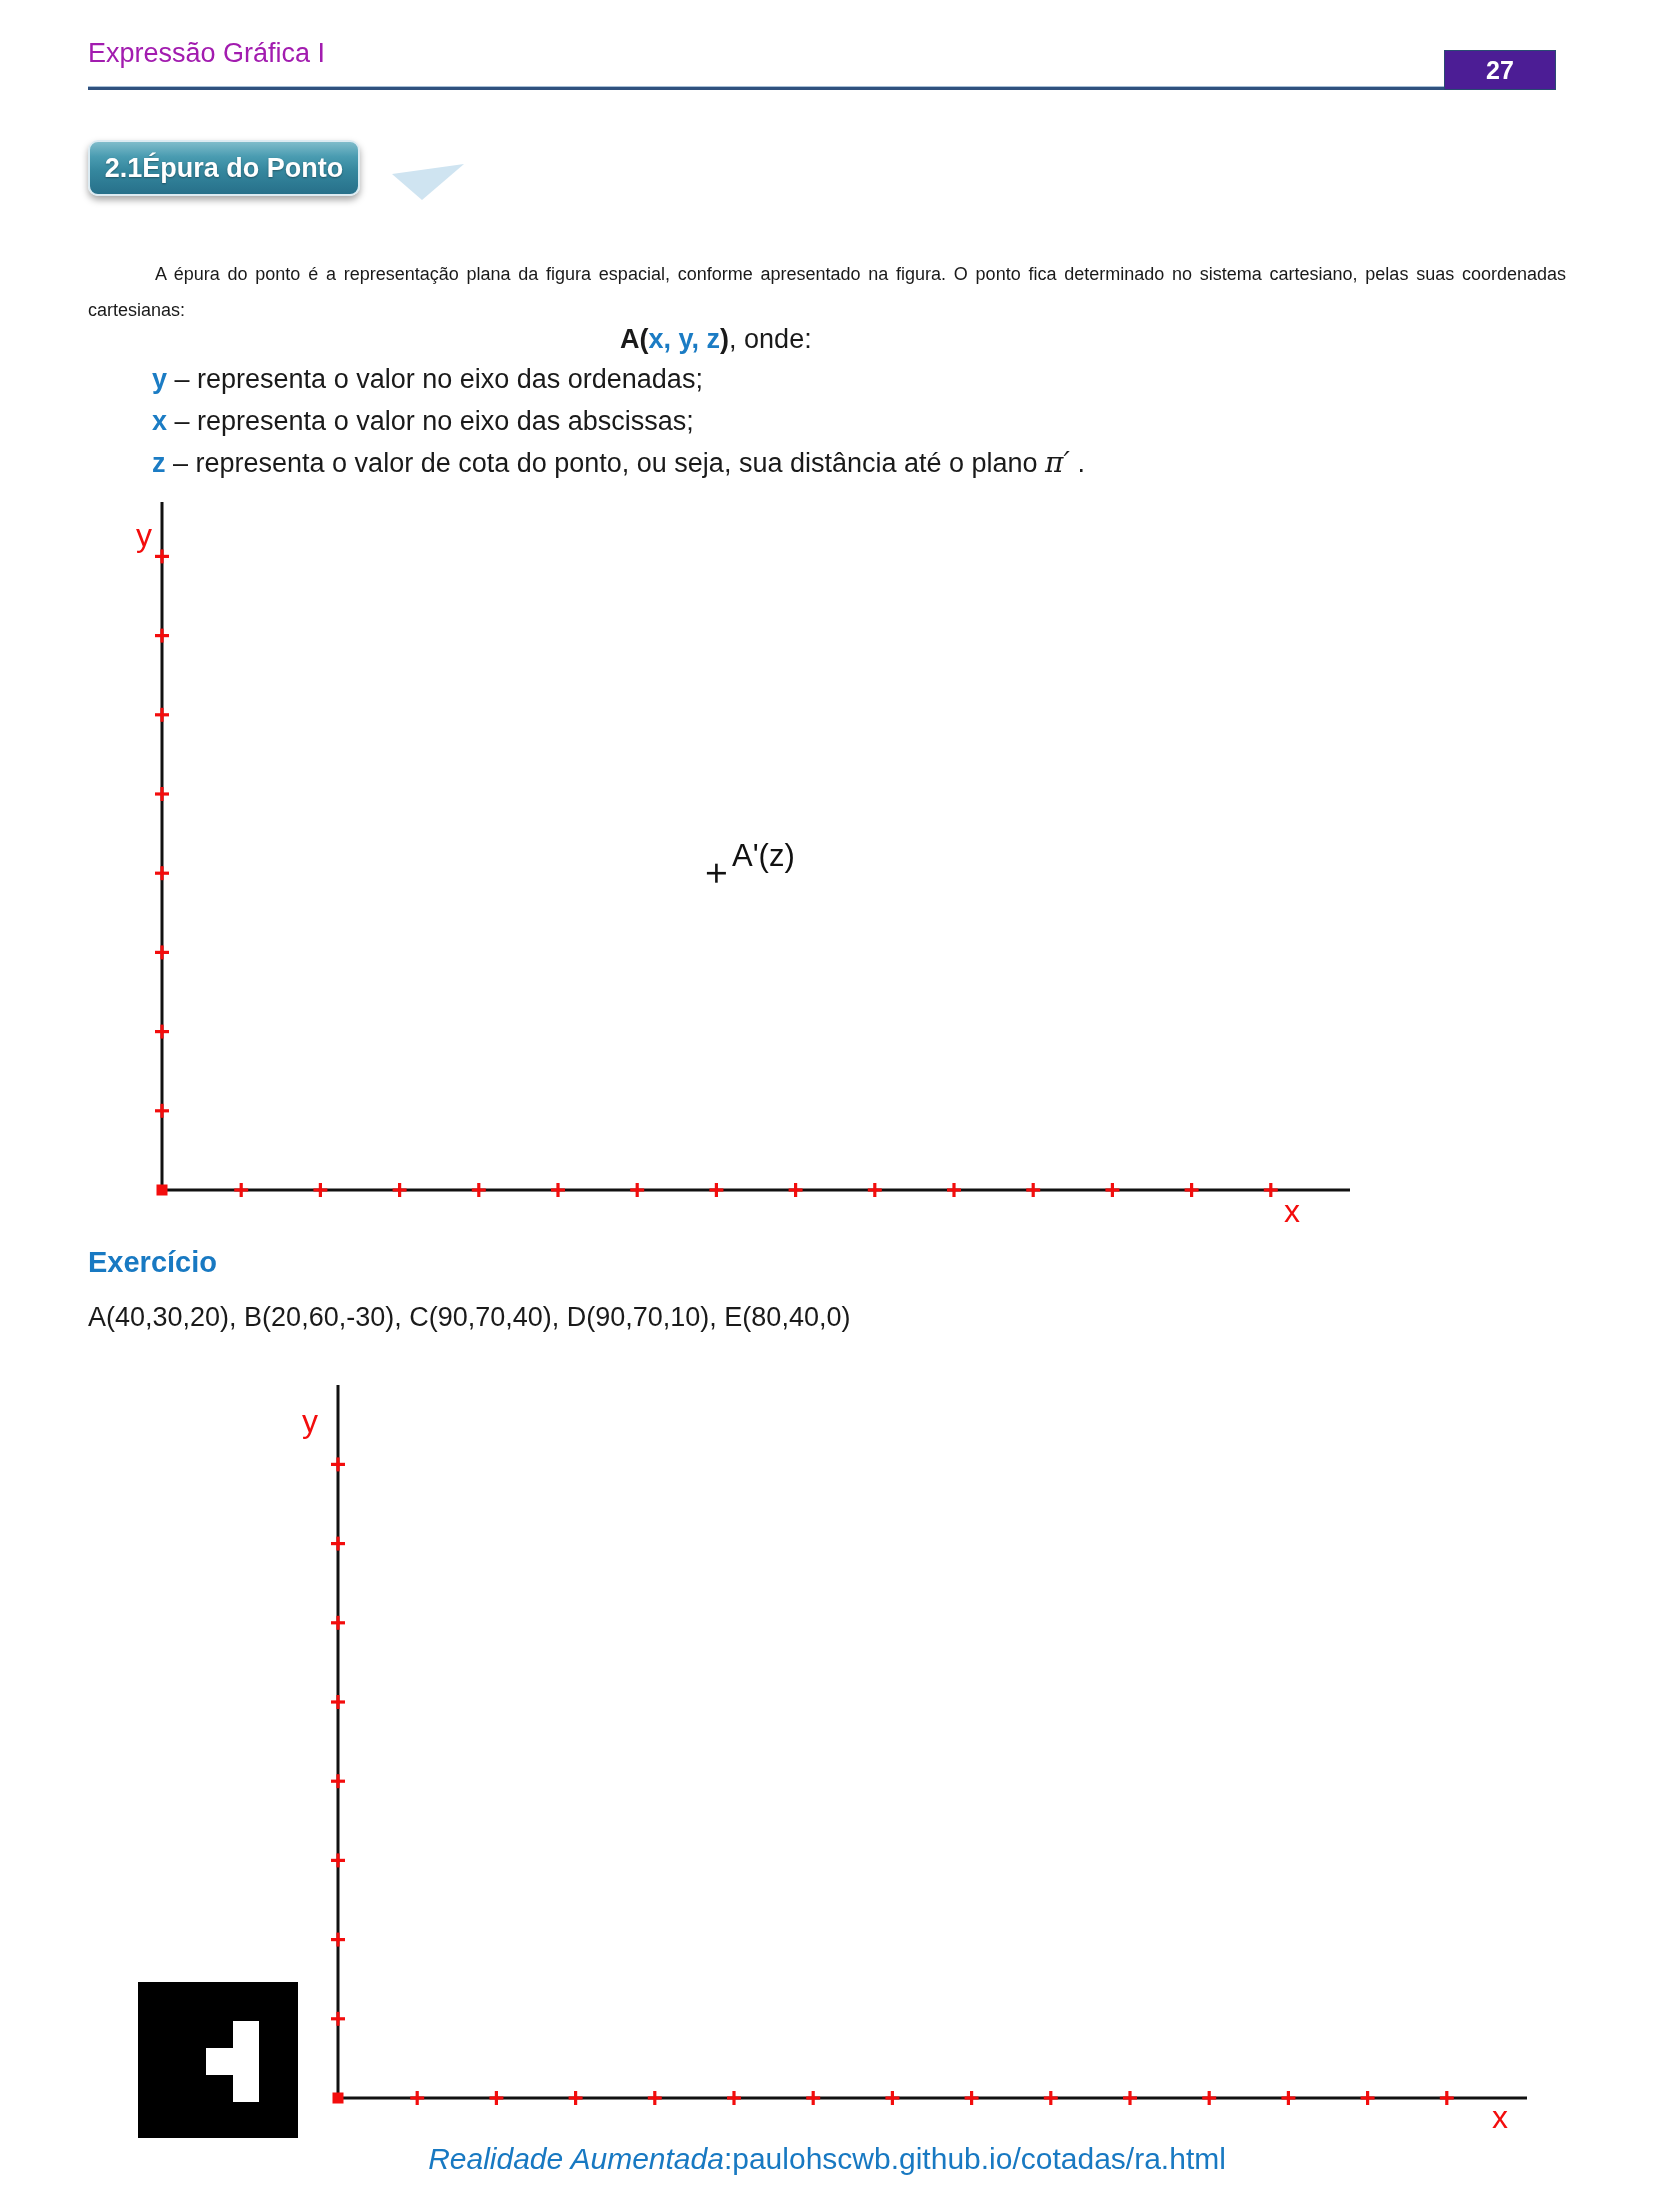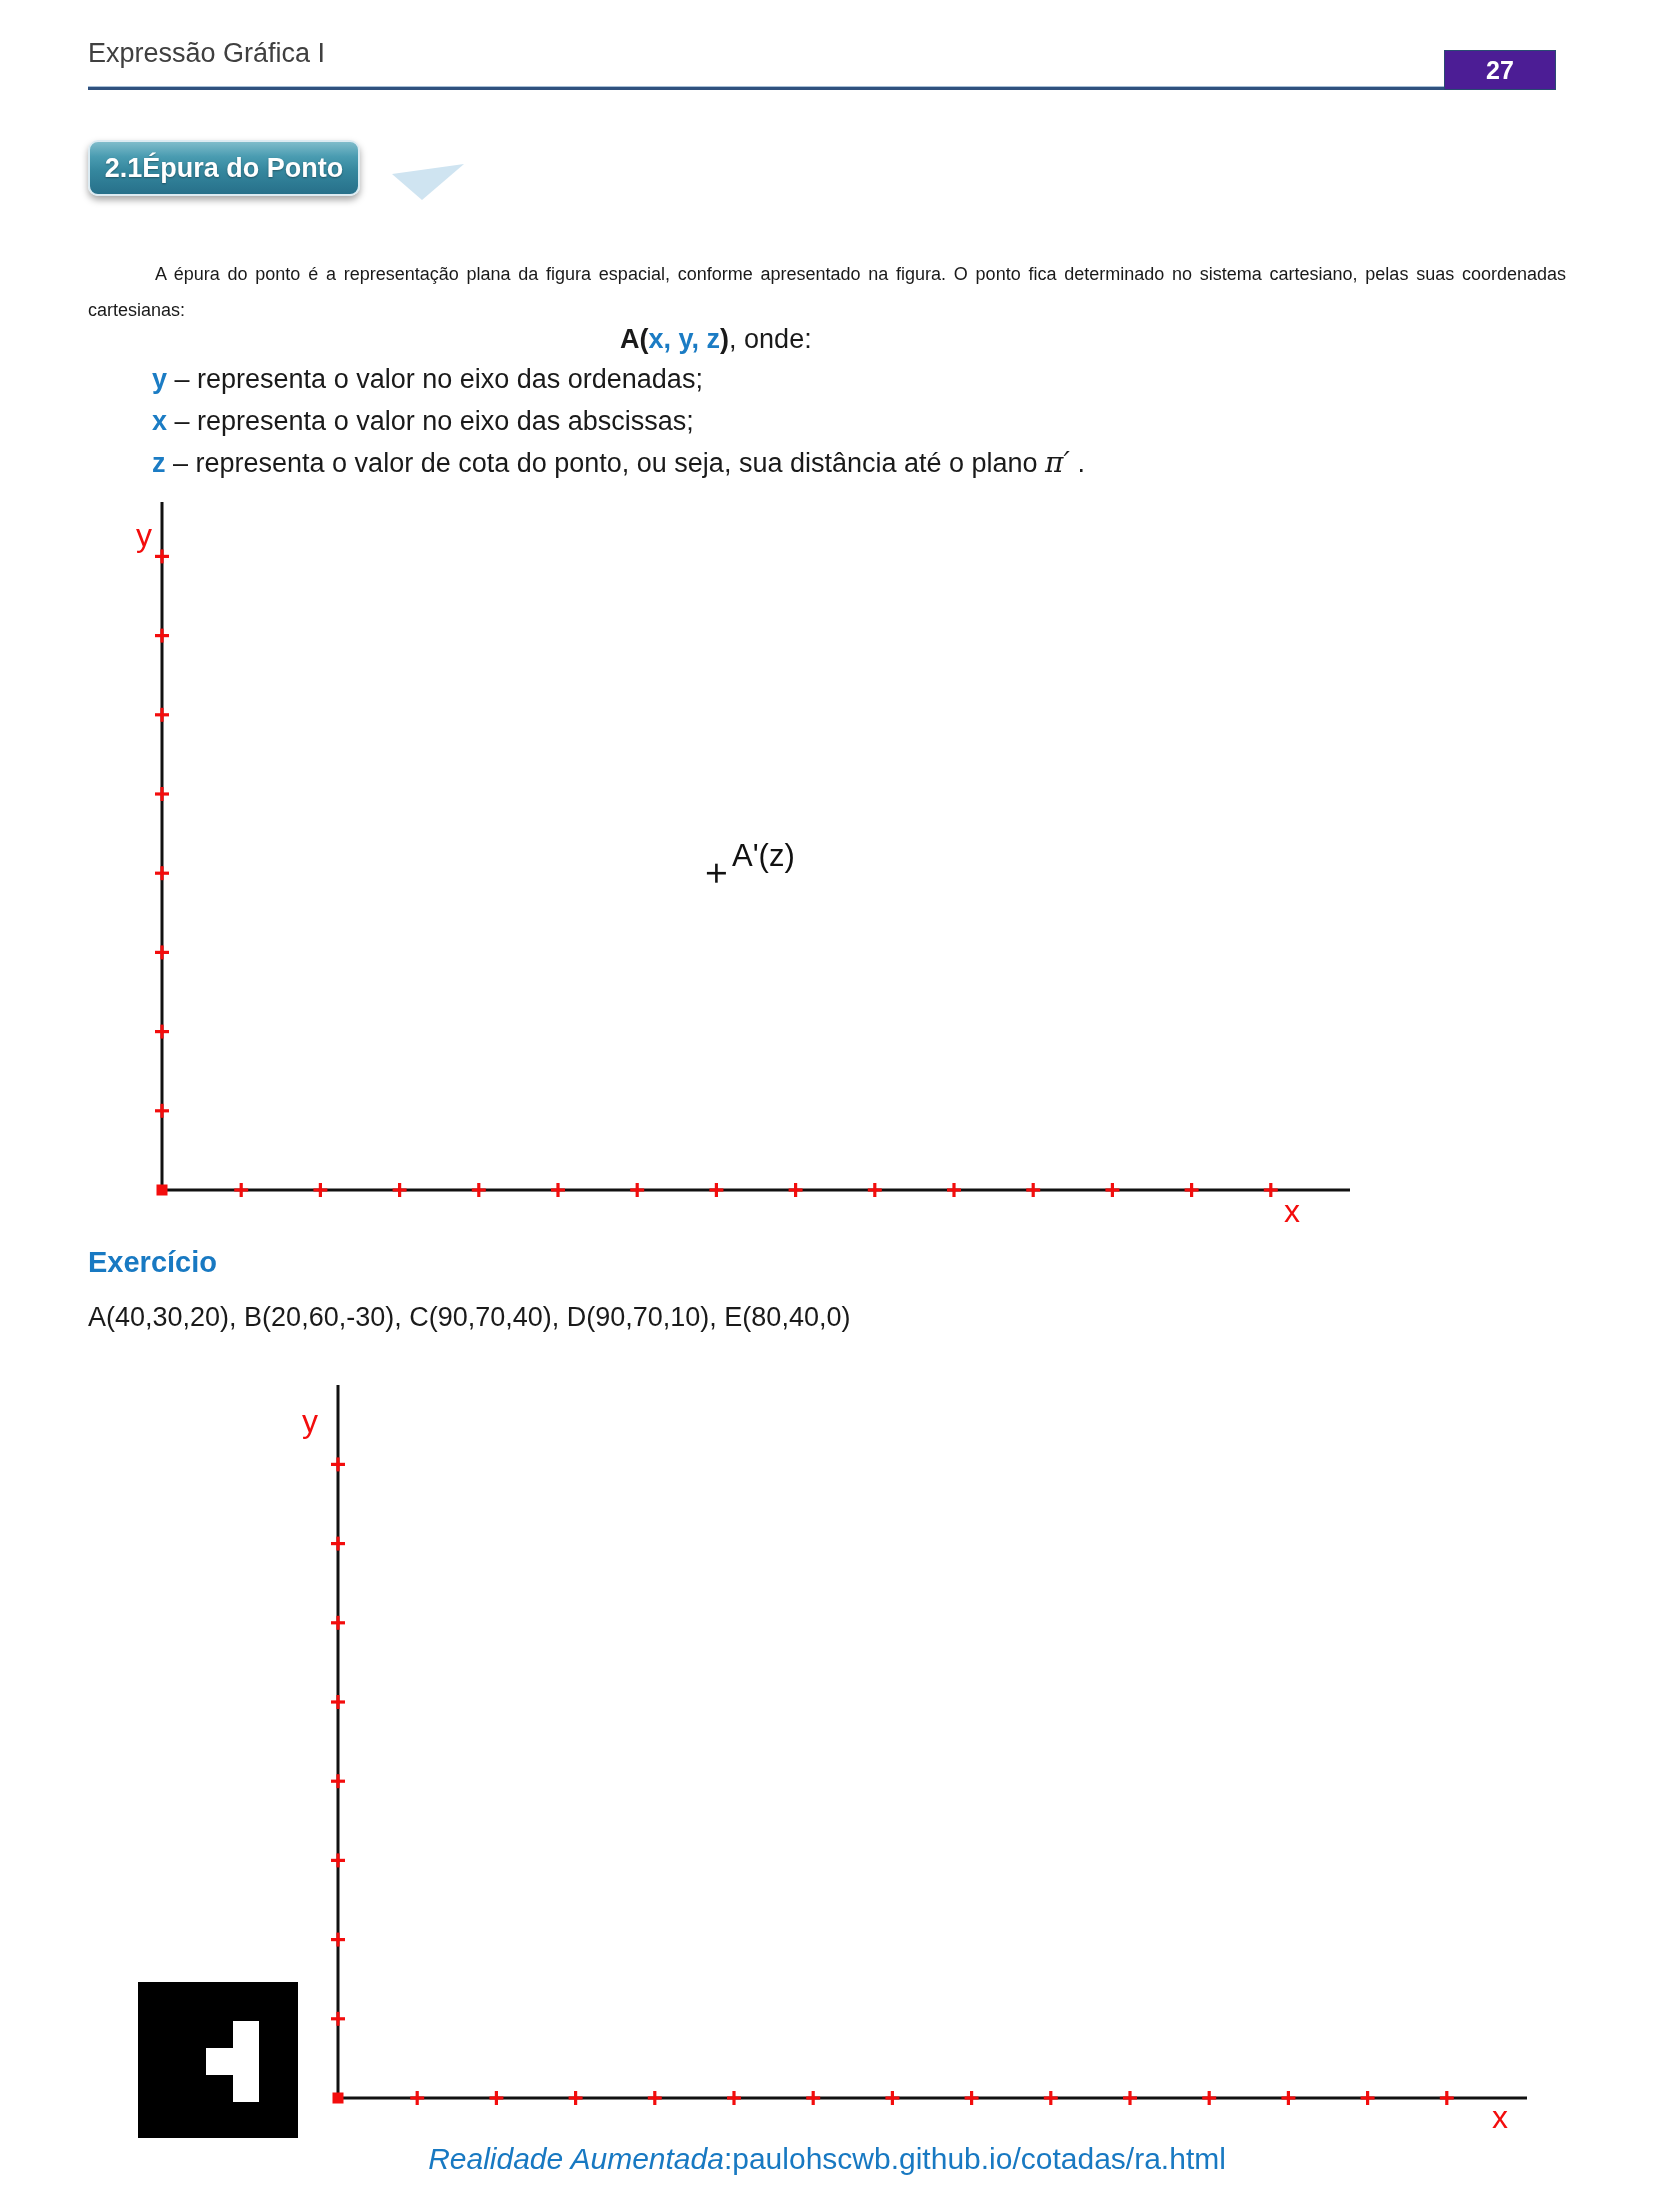--- a/index.html
+++ b/index.html
@@ -8,21 +8,21 @@
     width:1654px;
     height:2192px;
     background:#ffffff;
     font-family:"Liberation Sans", sans-serif;
     color:#1a1a1a;
     overflow:hidden;
   }
   
   .header-title{
     position:absolute; left:88px; top:38px;
-    font-size:27px; color:#404040;
+    font-size:27px; color:#a21caf;
   }
   .header-rule{
     position:absolute; left:88px; top:86px;
     width:1466px; height:0;
     border-top:1px solid #A7BFD6;
     border-bottom:3px solid #2F517E;
   }
   .page-badge{
     position:absolute; left:1444px; top:50px;
     width:110px; height:38px;

